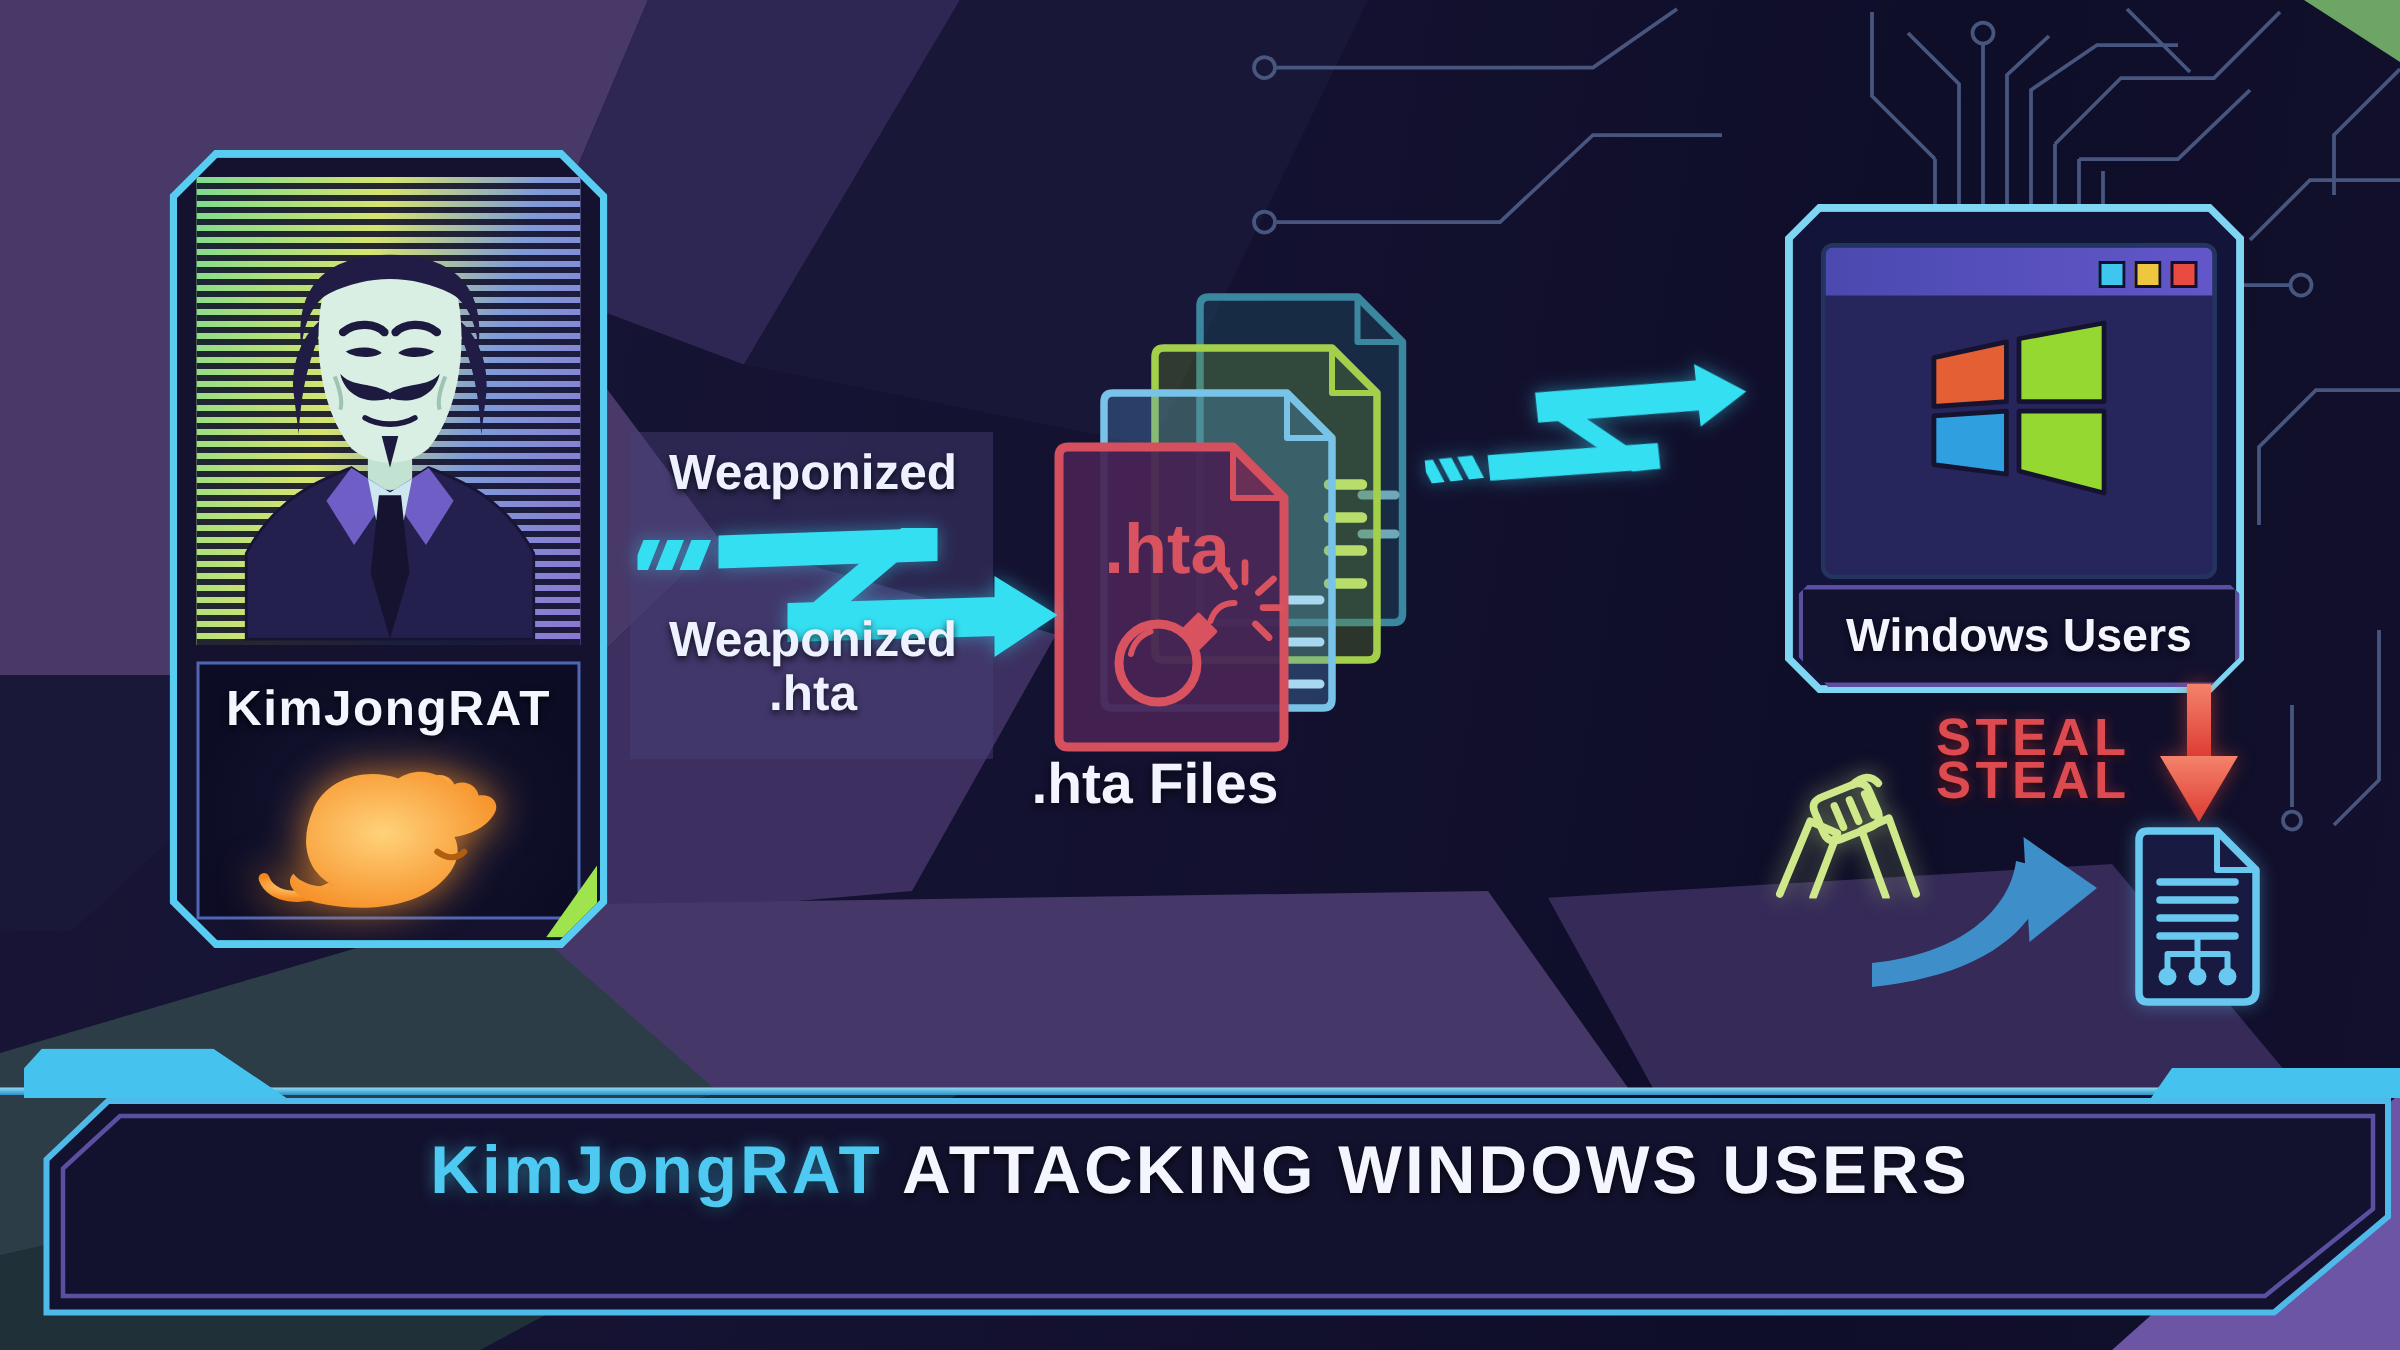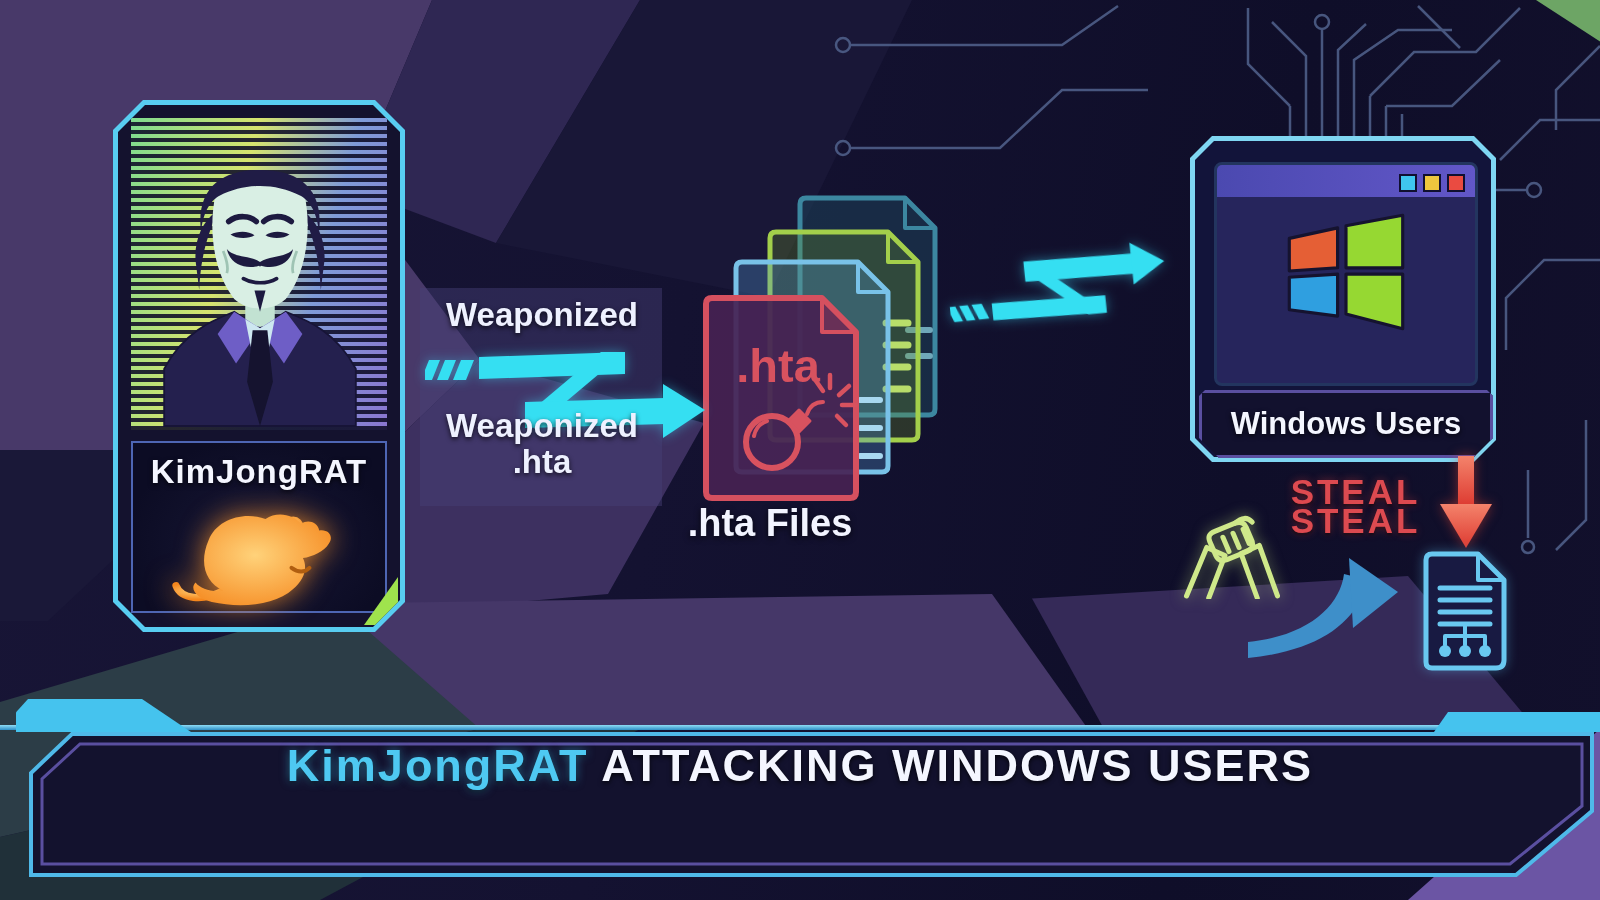--- a/index.html
+++ b/index.html
@@ -87,21 +87,21 @@
   .doc-icon{position:absolute;left:1420px;top:548px;z-index:4;filter:drop-shadow(0 0 6px rgba(90,190,240,.4));}
 
   
   .banner-line{position:absolute;left:0;top:725px;width:1600px;height:5px;z-index:2;
     background:linear-gradient(180deg,#8edcf5,#2f8fc6);}
   .banner-tab-left{position:absolute;left:16px;top:699px;width:175px;height:33px;background:#45c3ee;z-index:3;
     clip-path:polygon(0 40%,12px 0,72% 0,100% 100%,0 100%);}
   .banner-tab-right{position:absolute;left:1434px;top:712px;width:166px;height:20px;background:#45c3ee;z-index:3;
     clip-path:polygon(14px 0,100% 0,100% 100%,0 100%);}
   .banner-svg{position:absolute;left:26px;top:731px;z-index:2;}
-  .banner-text{position:absolute;left:0;width:1600px;text-align:center;z-index:5;font-weight:bold;white-space:nowrap;}
+  .banner-text{position:absolute;left:0;width:1600px;text-align:center;z-index:5;font-weight:bold;white-space:nowrap;margin-top:14px;}
   .bt1{top:740px;font-size:45px;letter-spacing:2px;}
   .bt2{top:790px;font-size:43px;letter-spacing:2px;}
   .txt-cyan{color:#4ec9f2;text-shadow:0 0 10px rgba(70,200,245,.5),0 2px 4px rgba(0,0,0,.7);}
   .txt-white{color:#f4f6ff;text-shadow:0 2px 5px rgba(0,0,0,.75);}
 </style>
 </head>
 <body>
 
 <div class="stage">
 

